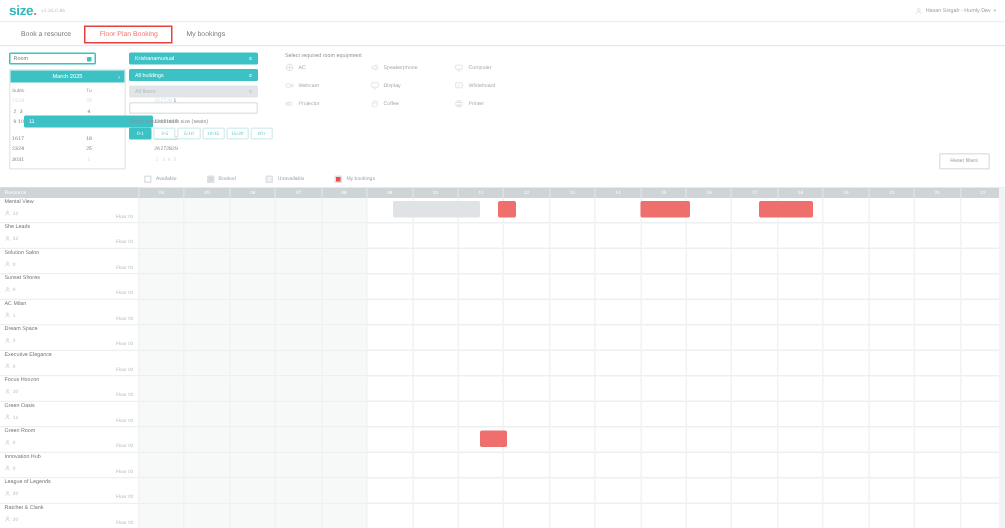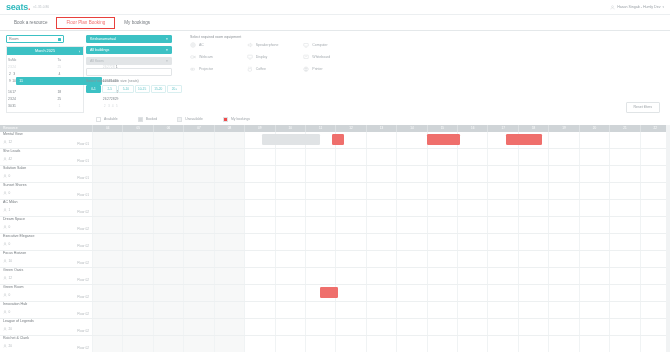--- a/index.html
+++ b/index.html
@@ -286,21 +286,21 @@
     right: 0; top: 0;
     width: 4px; height: 100%;
     background: #f1f3f4;
   }
 </style>
 </head>
 <body>
 
 <div class="topbar">
   <div class="brand">
-    <span>seats</span><span class="brand-dot">.</span>
+    <span>size</span><span class="brand-dot">.</span>
   </div>
   <div class="version">v1.35.0.86</div>
   <div class="topbar-spacer"></div>
   <div class="user-area">
     <svg class="user-icon" viewBox="0 0 16 16">
       <circle cx="8" cy="5" r="3" fill="none" stroke="#9aa1a7" stroke-width="1.2"></circle>
       <path d="M2.5 14c0-3 2.5-5 5.5-5s5.5 2 5.5 5" fill="none" stroke="#9aa1a7" stroke-width="1.2"></path>
     </svg>
     <span>Hasan Singab - Humly Dev</span>
     <span class="caret-sm">▾</span>

